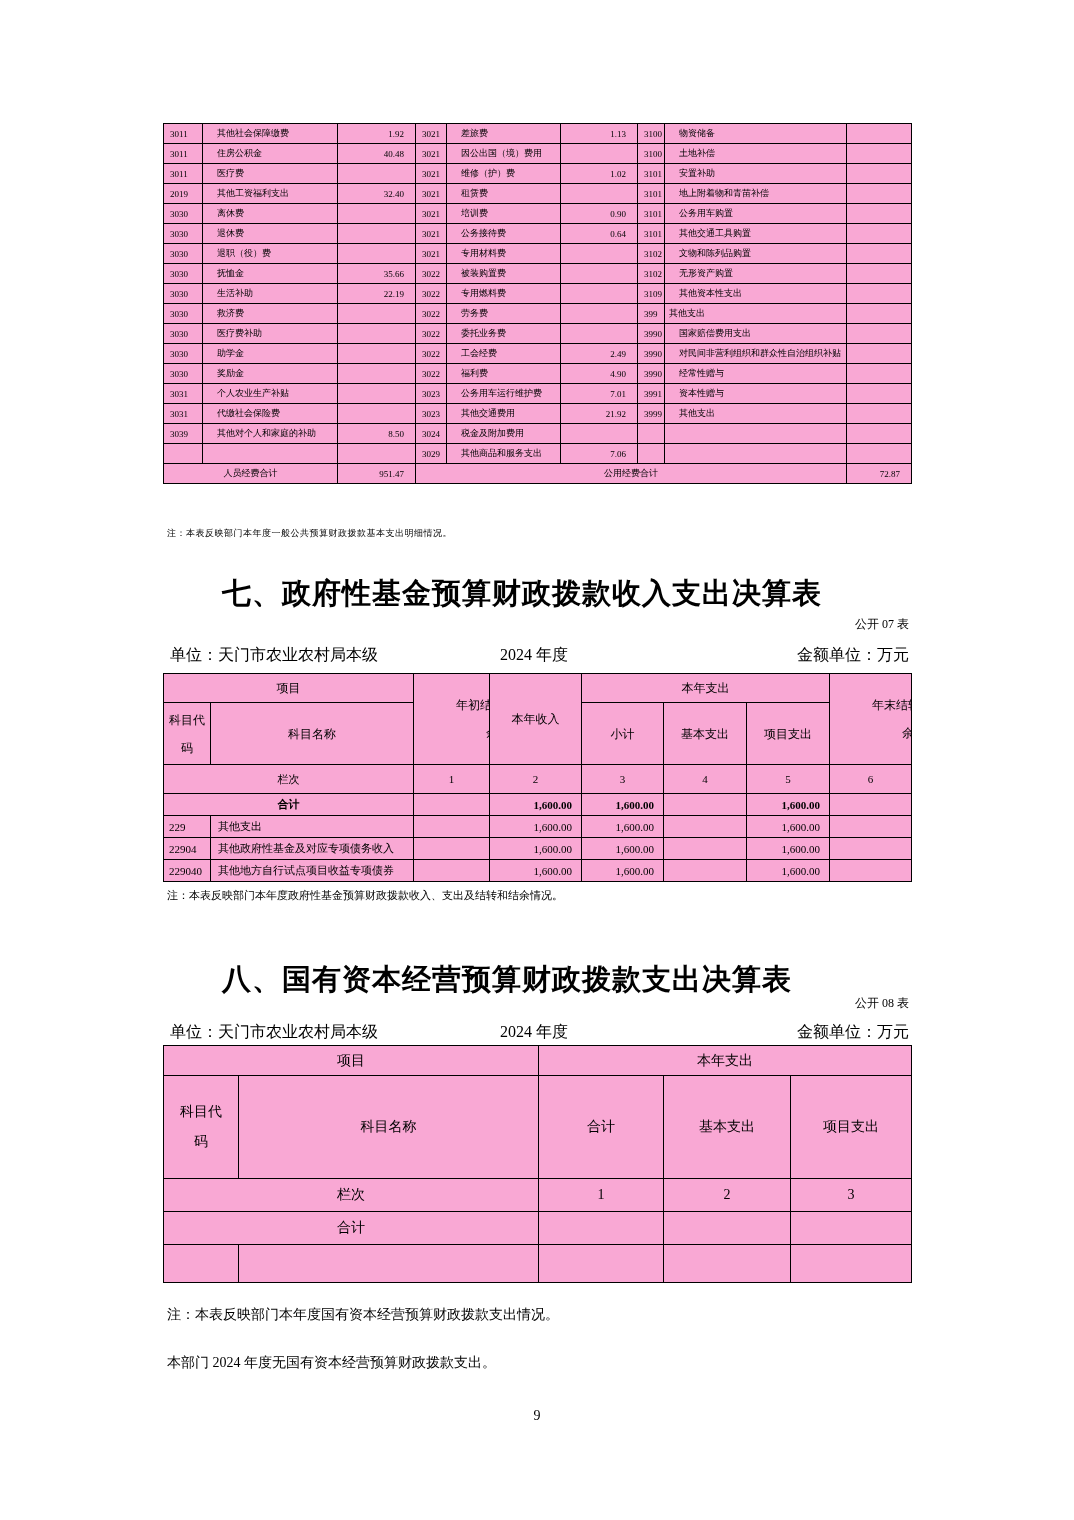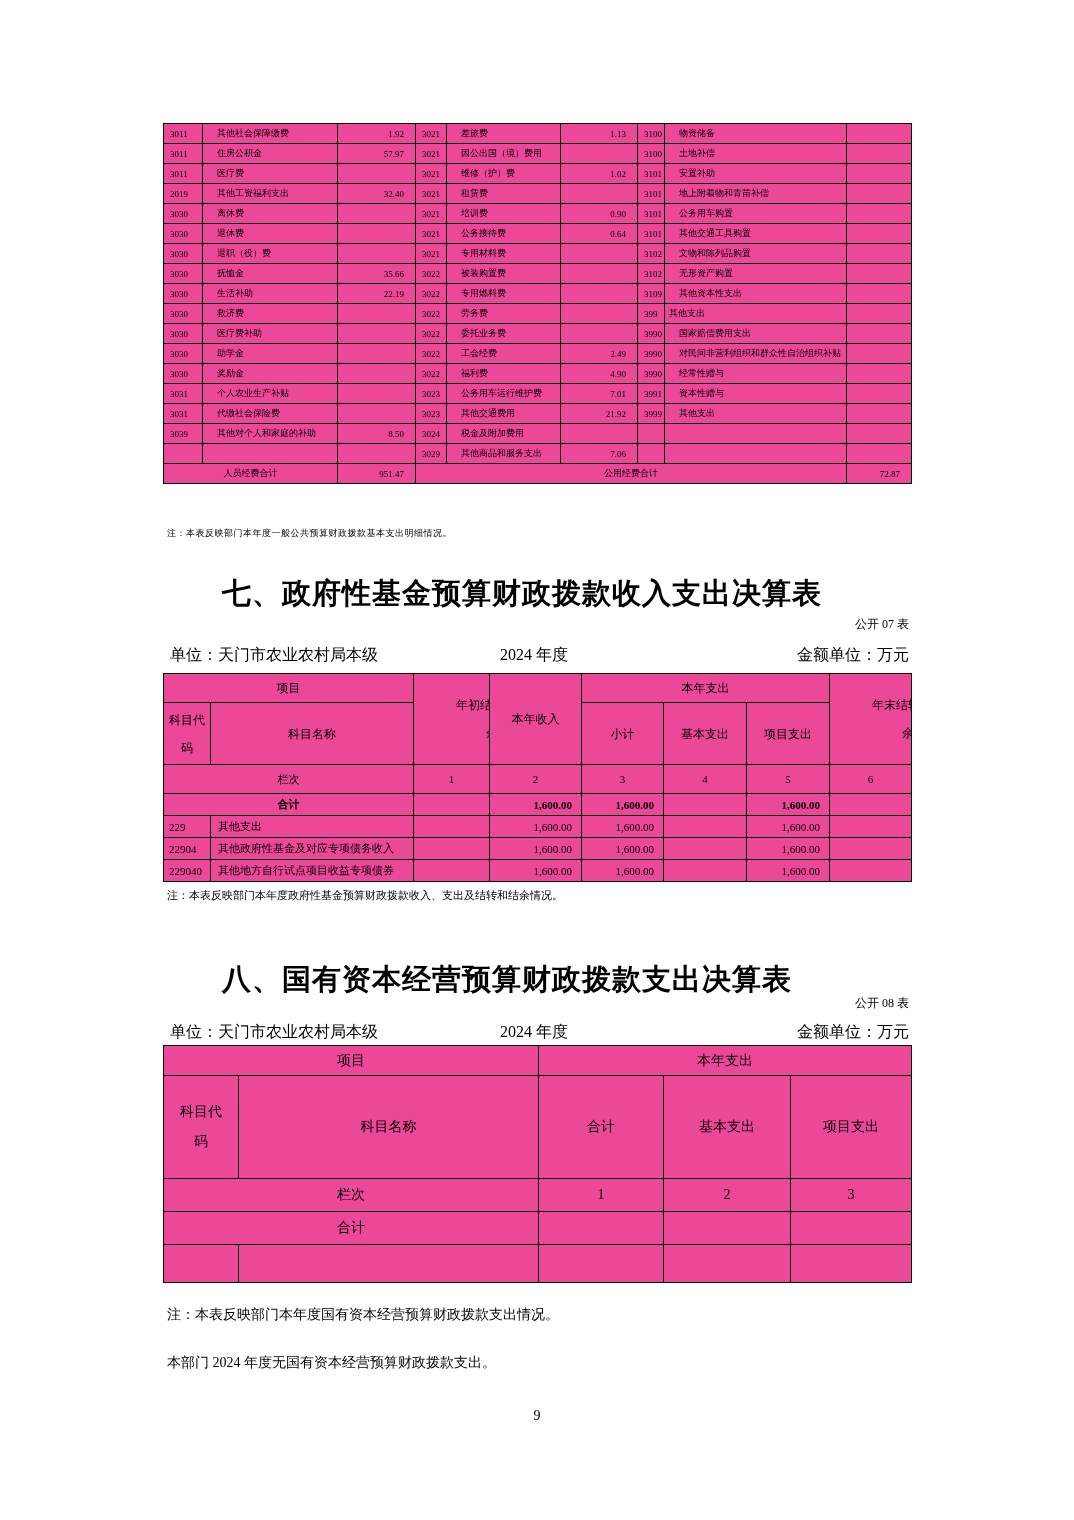--- a/index.html
+++ b/index.html
@@ -3,21 +3,21 @@
 <meta charset="utf-8">
 <style>
   * { margin:0; padding:0; box-sizing:border-box; }
   html,body { background:#e8e8e8; }
   .page {
     position:relative; width:1074px; height:1520px; margin:0 auto;
     background:#ffffff; color:#000;
     font-family:"Liberation Serif","DejaVu Serif",serif;
     overflow:hidden;
   }
-  table { border-collapse:collapse; table-layout:fixed; position:absolute; background:#ec4899; }
+  table { border-collapse:collapse; table-layout:fixed; position:absolute; background:#f9a8d4; }
   td { border:1px solid #000; overflow:hidden; vertical-align:middle; }
 
   
   .t6 { left:163px; top:123px; width:748px; font-size:9px; }
   .t6 td { height:20px; white-space:nowrap; padding:0 2px; }
   .t6 td.code  { text-align:left; padding-left:6px; }
   .t6 td.name  { text-align:left; padding-left:4px; }
   .t6 td.name.ind { padding-left:14px; }
   .t6 td.value { text-align:right; padding-right:11px; }
   .t6 td.center{ text-align:center; }
@@ -89,21 +89,21 @@
           <td class="code">3021</td>
           <td class="name ind">差旅费</td>
           <td class="value">1.13</td>
           <td class="code">3100</td>
           <td class="name ind">物资储备</td>
           <td class="value"></td>
         </tr>
         <tr>
           <td class="code">3011</td>
           <td class="name ind">住房公积金</td>
-          <td class="value">57.97</td>
+          <td class="value">40.48</td>
           <td class="code">3021</td>
           <td class="name ind">因公出国（境）费用</td>
           <td class="value"></td>
           <td class="code">3100</td>
           <td class="name ind">土地补偿</td>
           <td class="value"></td>
         </tr>
         <tr>
           <td class="code">3011</td>
           <td class="name ind">医疗费</td>

